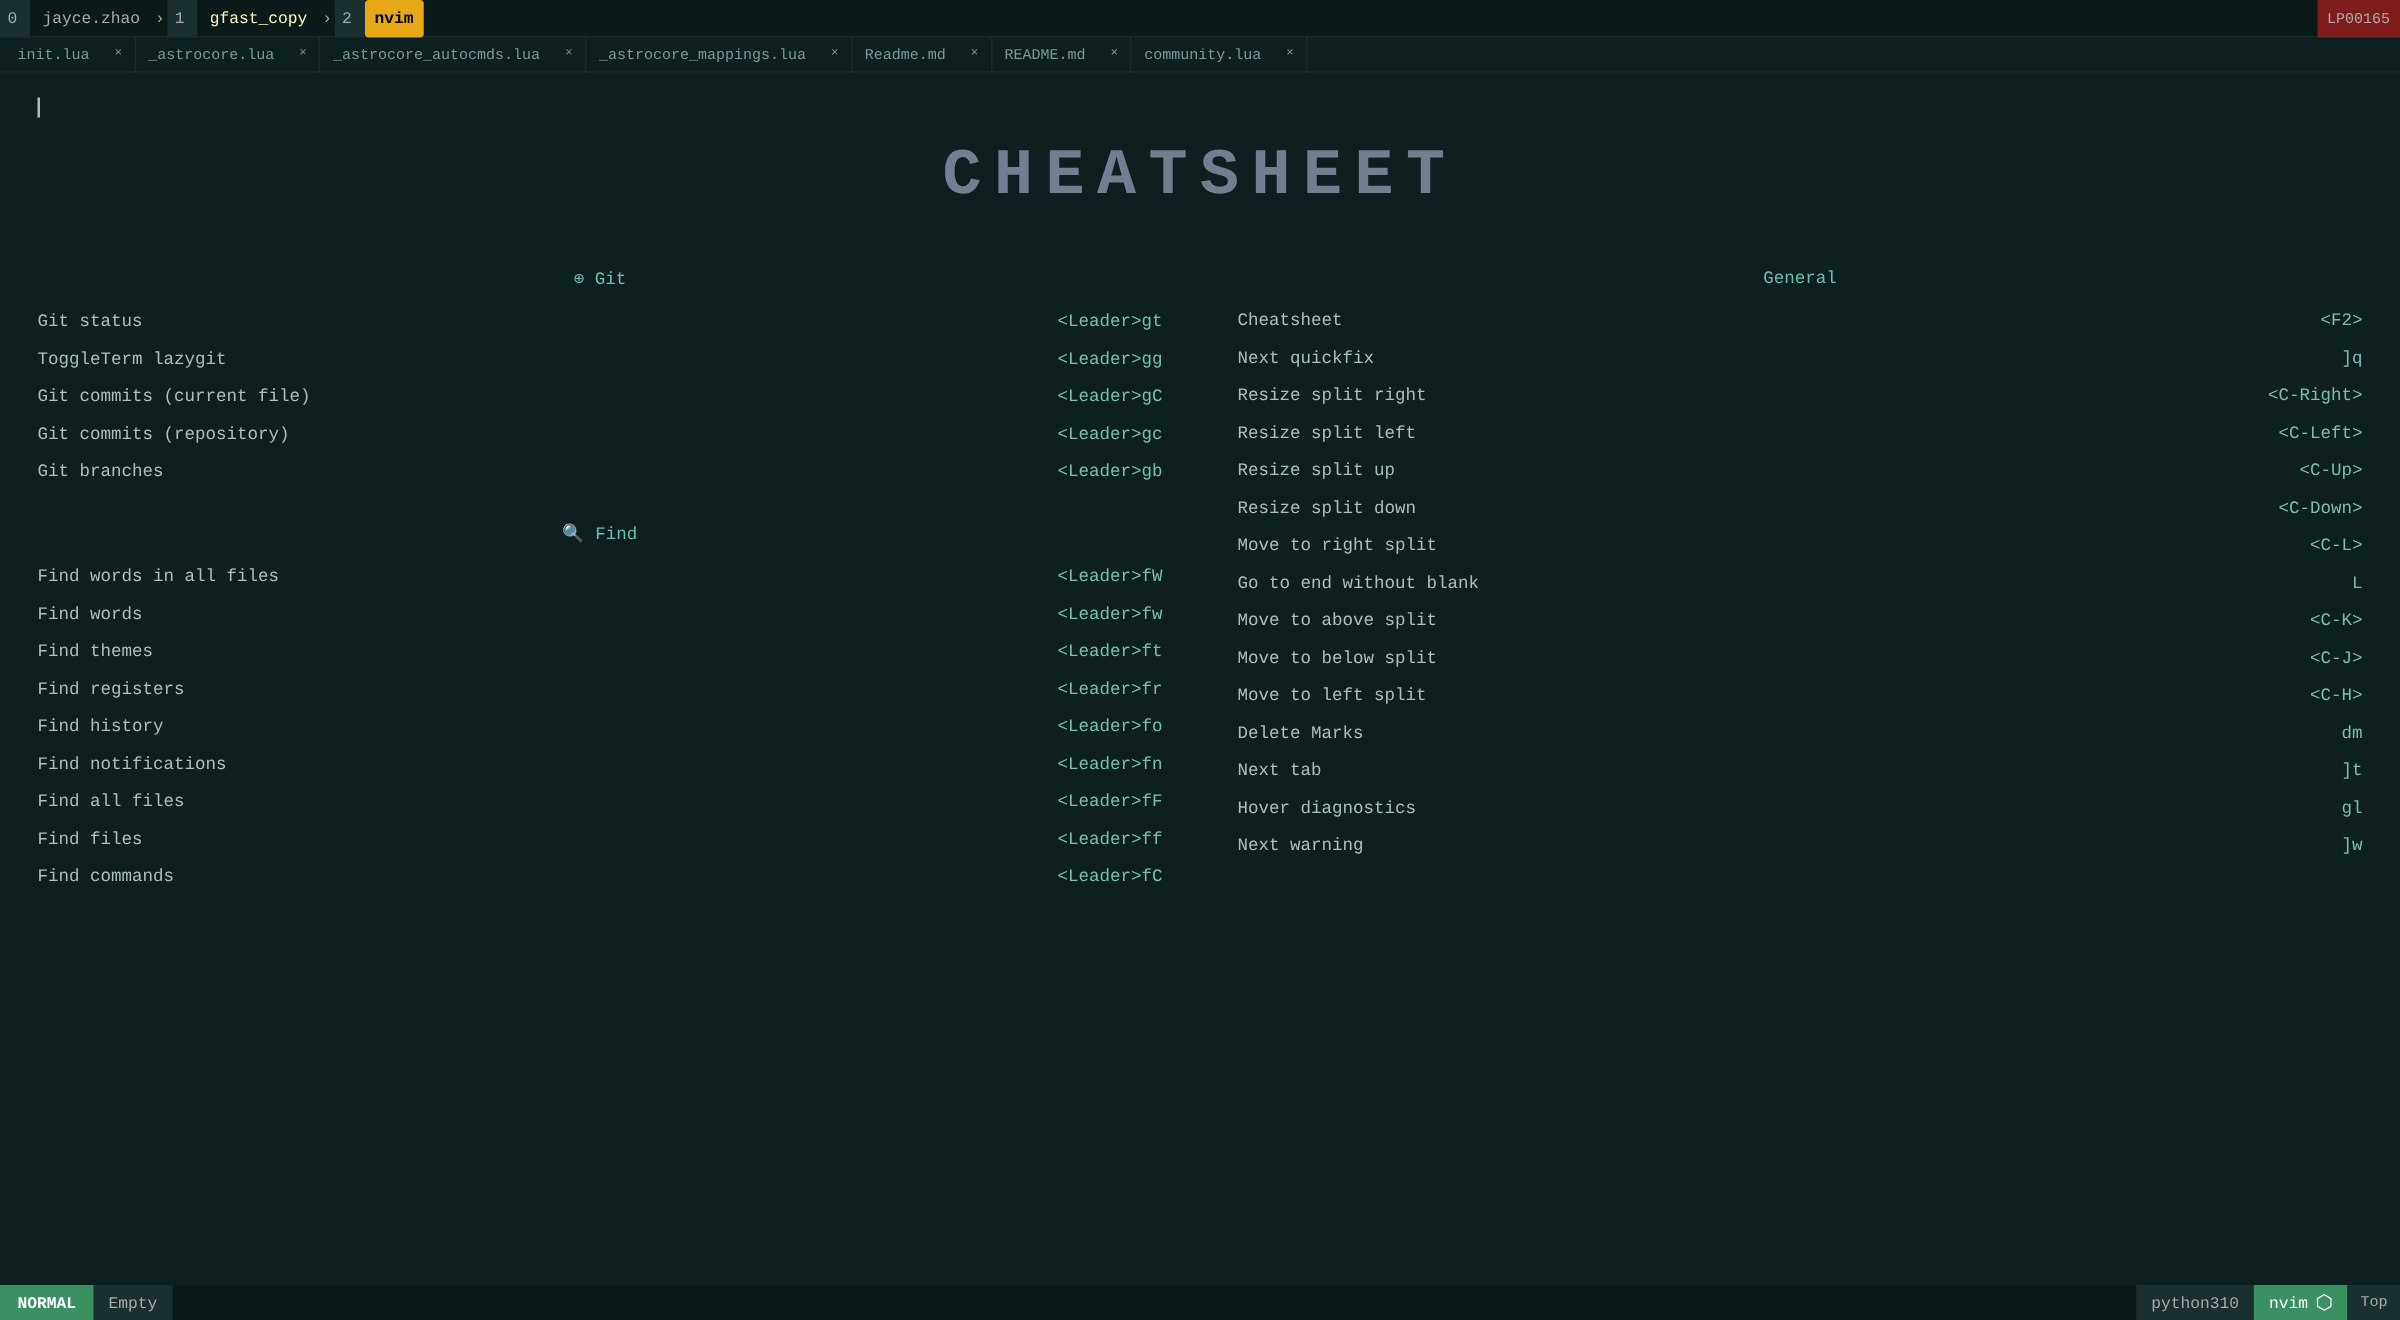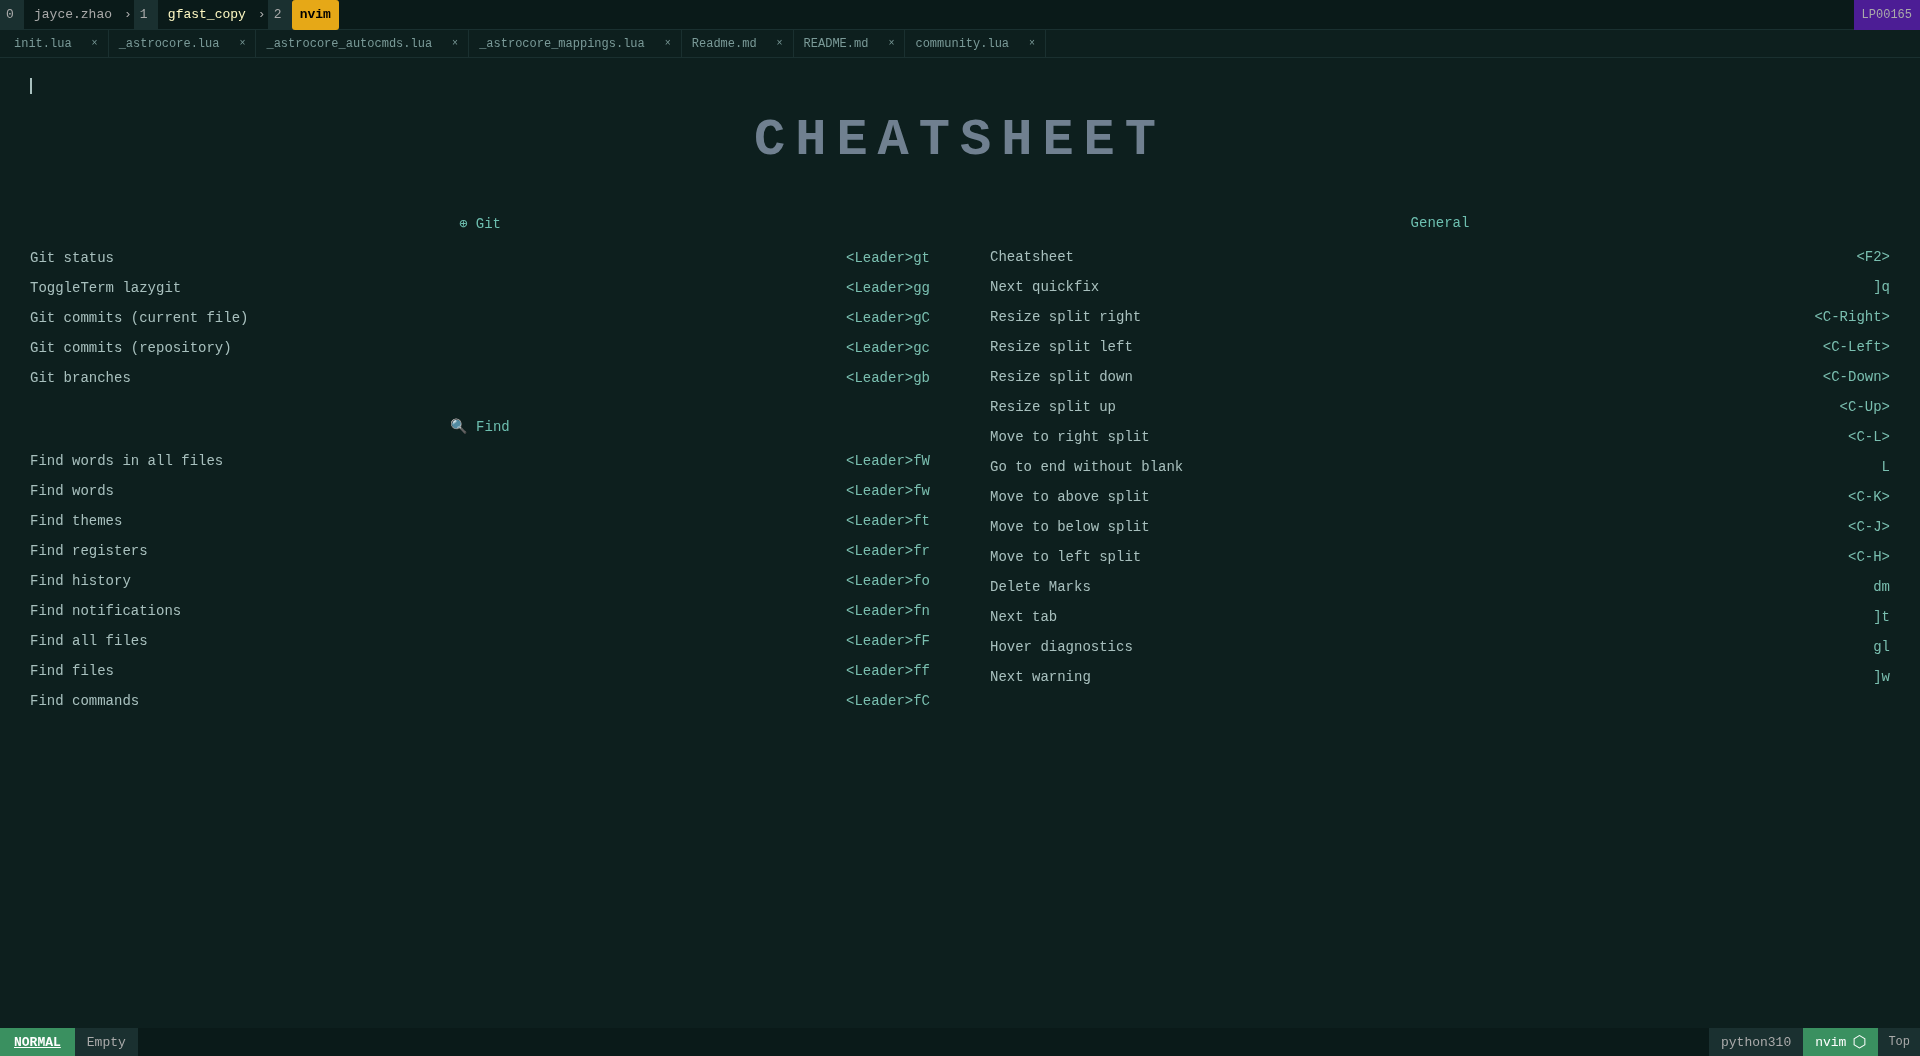--- a/index.html
+++ b/index.html
@@ -44,21 +44,21 @@
       text-align: center;
     }
     .breadcrumb-item.nvim {
       background-color: #e6a817;
       color: #000;
       font-weight: bold;
       border-radius: 2px;
     }
     .lp-badge {
       margin-left: auto;
-      background-color: #4c1d95;
+      background-color: #7f1d1d;
       color: #aaa;
       padding: 2px 8px;
       font-size: 12px;
       height: 30px;
       display: flex;
       align-items: center;
     }
 
     
     .file-tabs {
@@ -159,21 +159,20 @@
       font-size: 13px;
     }
     .status-mode {
       background-color: #3a9060;
       color: #fff;
       font-weight: bold;
       padding: 0 14px;
       height: 28px;
       display: flex;
       align-items: center;
-      text-decoration: underline;
     }
     .status-branch {
       background-color: #1a3030;
       color: #aaa;
       padding: 0 12px;
       height: 28px;
       display: flex;
       align-items: center;
     }
     .status-right {
@@ -364,26 +363,26 @@
         </div>
         <div class="kb-row">
           <span class="kb-desc">Resize split right</span>
           <span class="kb-key">&lt;C-Right&gt;</span>
         </div>
         <div class="kb-row">
           <span class="kb-desc">Resize split left</span>
           <span class="kb-key">&lt;C-Left&gt;</span>
         </div>
         <div class="kb-row">
+          <span class="kb-desc">Resize split up</span>
+          <span class="kb-key">&lt;C-Up&gt;</span>
+        </div>
+        <div class="kb-row">
           <span class="kb-desc">Resize split down</span>
           <span class="kb-key">&lt;C-Down&gt;</span>
-        </div>
-        <div class="kb-row">
-          <span class="kb-desc">Resize split up</span>
-          <span class="kb-key">&lt;C-Up&gt;</span>
         </div>
         <div class="kb-row">
           <span class="kb-desc">Move to right split</span>
           <span class="kb-key">&lt;C-L&gt;</span>
         </div>
         <div class="kb-row">
           <span class="kb-desc">Go to end without blank</span>
           <span class="kb-key">L</span>
         </div>
         <div class="kb-row">

